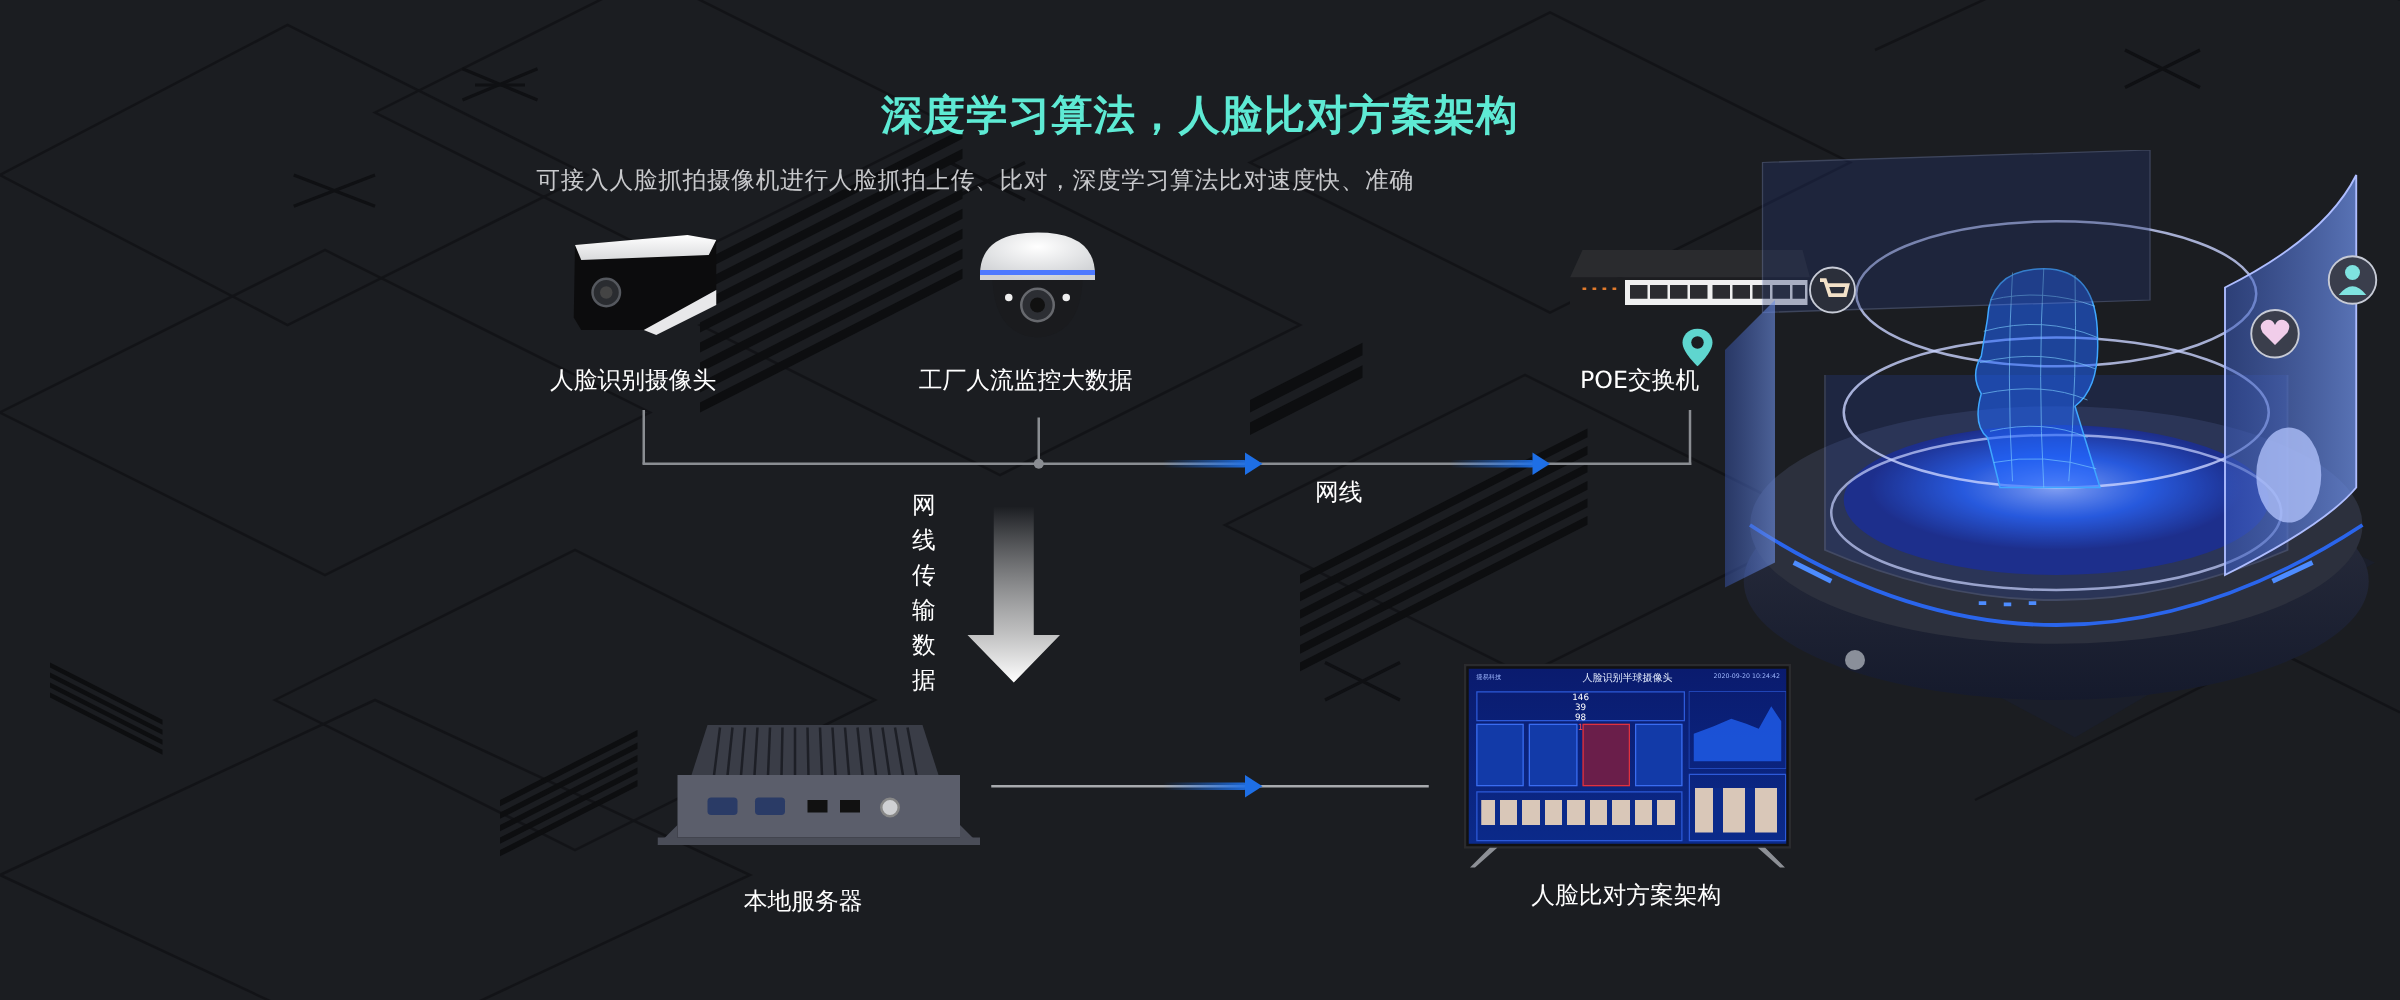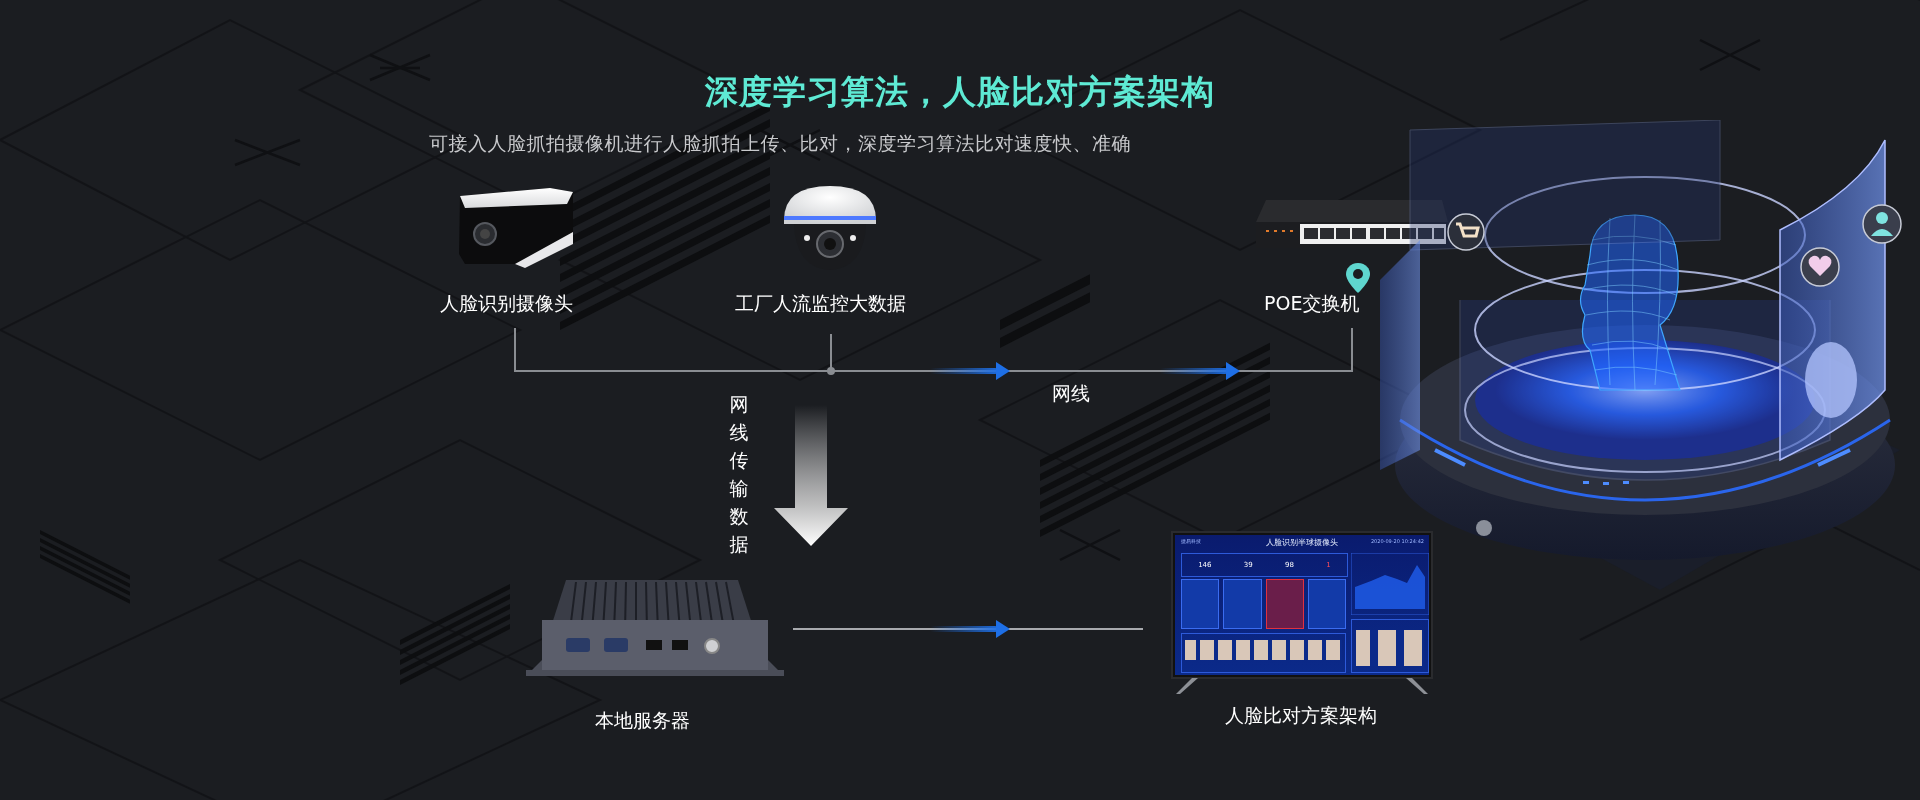--- a/index.html
+++ b/index.html
@@ -211,21 +211,21 @@
 
 <div class="line" style="left:793px;top:628px;width:350px;height:2px;background:#a8aaae"></div>
 <div class="trail" style="left:930px;top:626px;width:68px"></div>
 <div class="arrowhead" style="left:996px;top:620px"></div>
 
 <div style="position:absolute;left:1171px;top:531px;width:262px;height:148px;background:#111;border:2px solid #2a2b2e;box-sizing:border-box;">
   <div style="position:absolute;inset:2px;background:linear-gradient(180deg,#0a1b6e,#0b2a8a);overflow:hidden;">
     <div style="position:absolute;left:6px;top:3px;font-size:5px;color:#9fb8ff;">捷易科技</div>
     <div style="position:absolute;left:0;right:0;top:2px;text-align:center;font-size:8px;color:#e6eeff;">人脸识别半球摄像头</div>
     <div style="position:absolute;right:5px;top:3px;font-size:5px;color:#9fb8ff;">2020-09-20 10:24:42</div>
-    <div style="position:absolute;left:6px;top:18px;width:165px;height:22px;border:1px solid #2d5ad9;display:flex;justify-content:space-around;align-items:center;font-size:7px;color:#fff;">
+    <div style="position:absolute;left:6px;top:18px;width:165px;height:22px;border:1px solid #2d5ad9;display:flex;justify-content:space-around;align-items:center;font-size:7px;color:#fff;flex-direction:column;">
       <span>146</span>
       <span>39</span>
       <span>98</span>
       <span style="color:#ff4d5a">1</span>
     </div>
     <div style="position:absolute;left:6px;top:44px;width:165px;height:50px;display:flex;gap:4px;">
       <div style="flex:1;background:#123aa8;border:1px solid #3a6cf0"></div>
       <div style="flex:1;background:#123aa8;border:1px solid #3a6cf0"></div>
       <div style="flex:1;background:#6a1e4a;border:1px solid #e0313f"></div>
       <div style="flex:1;background:#123aa8;border:1px solid #3a6cf0"></div>

